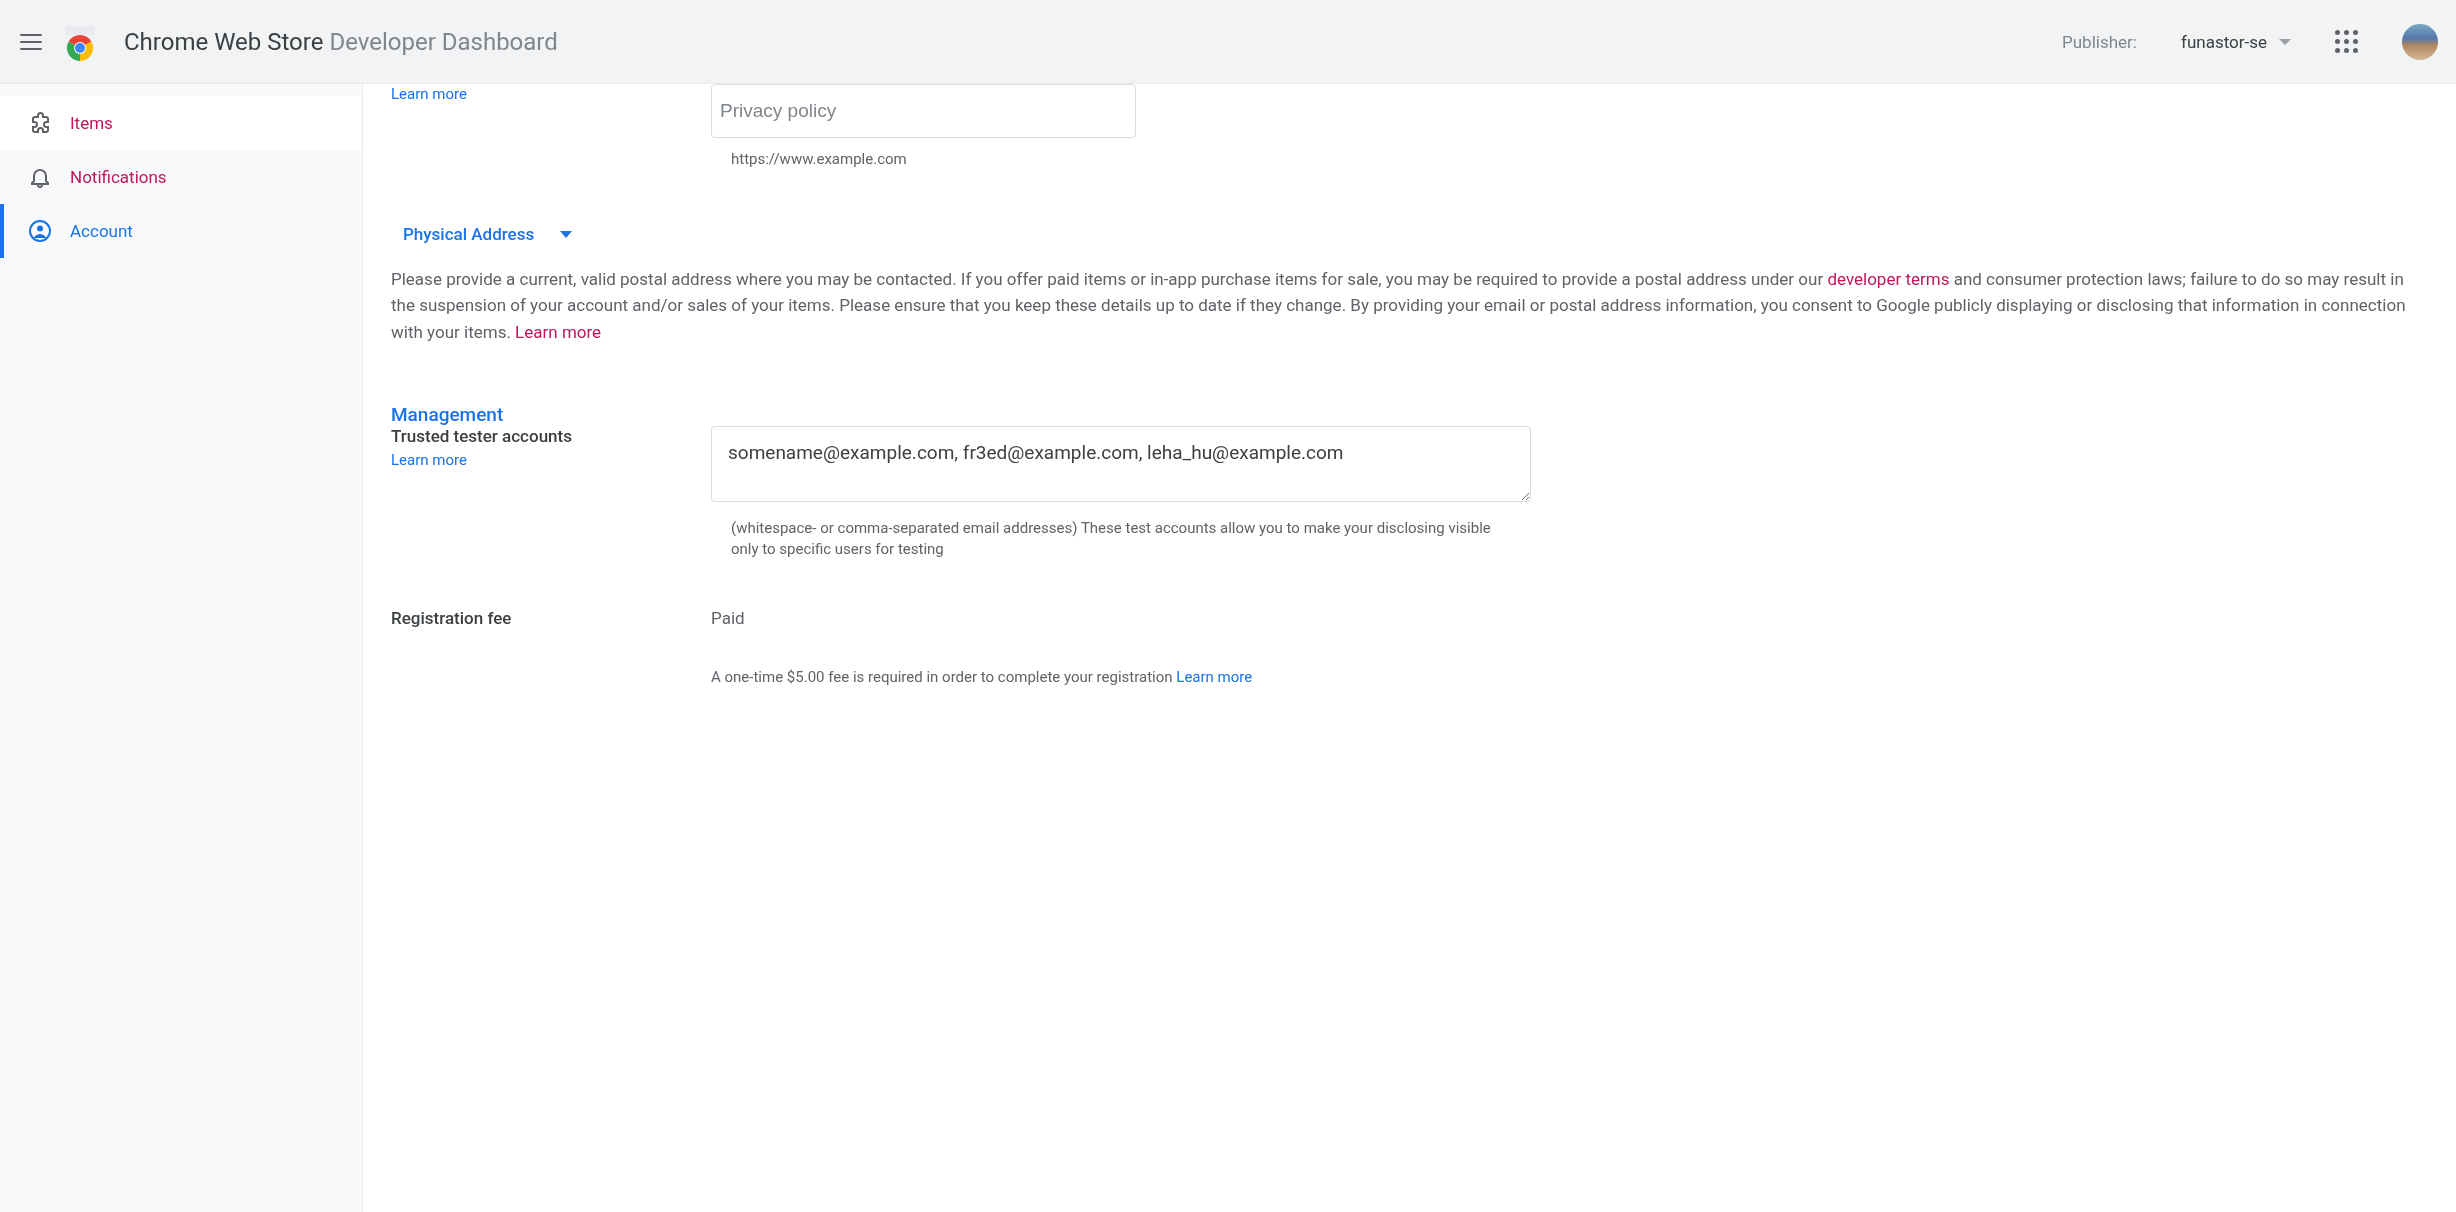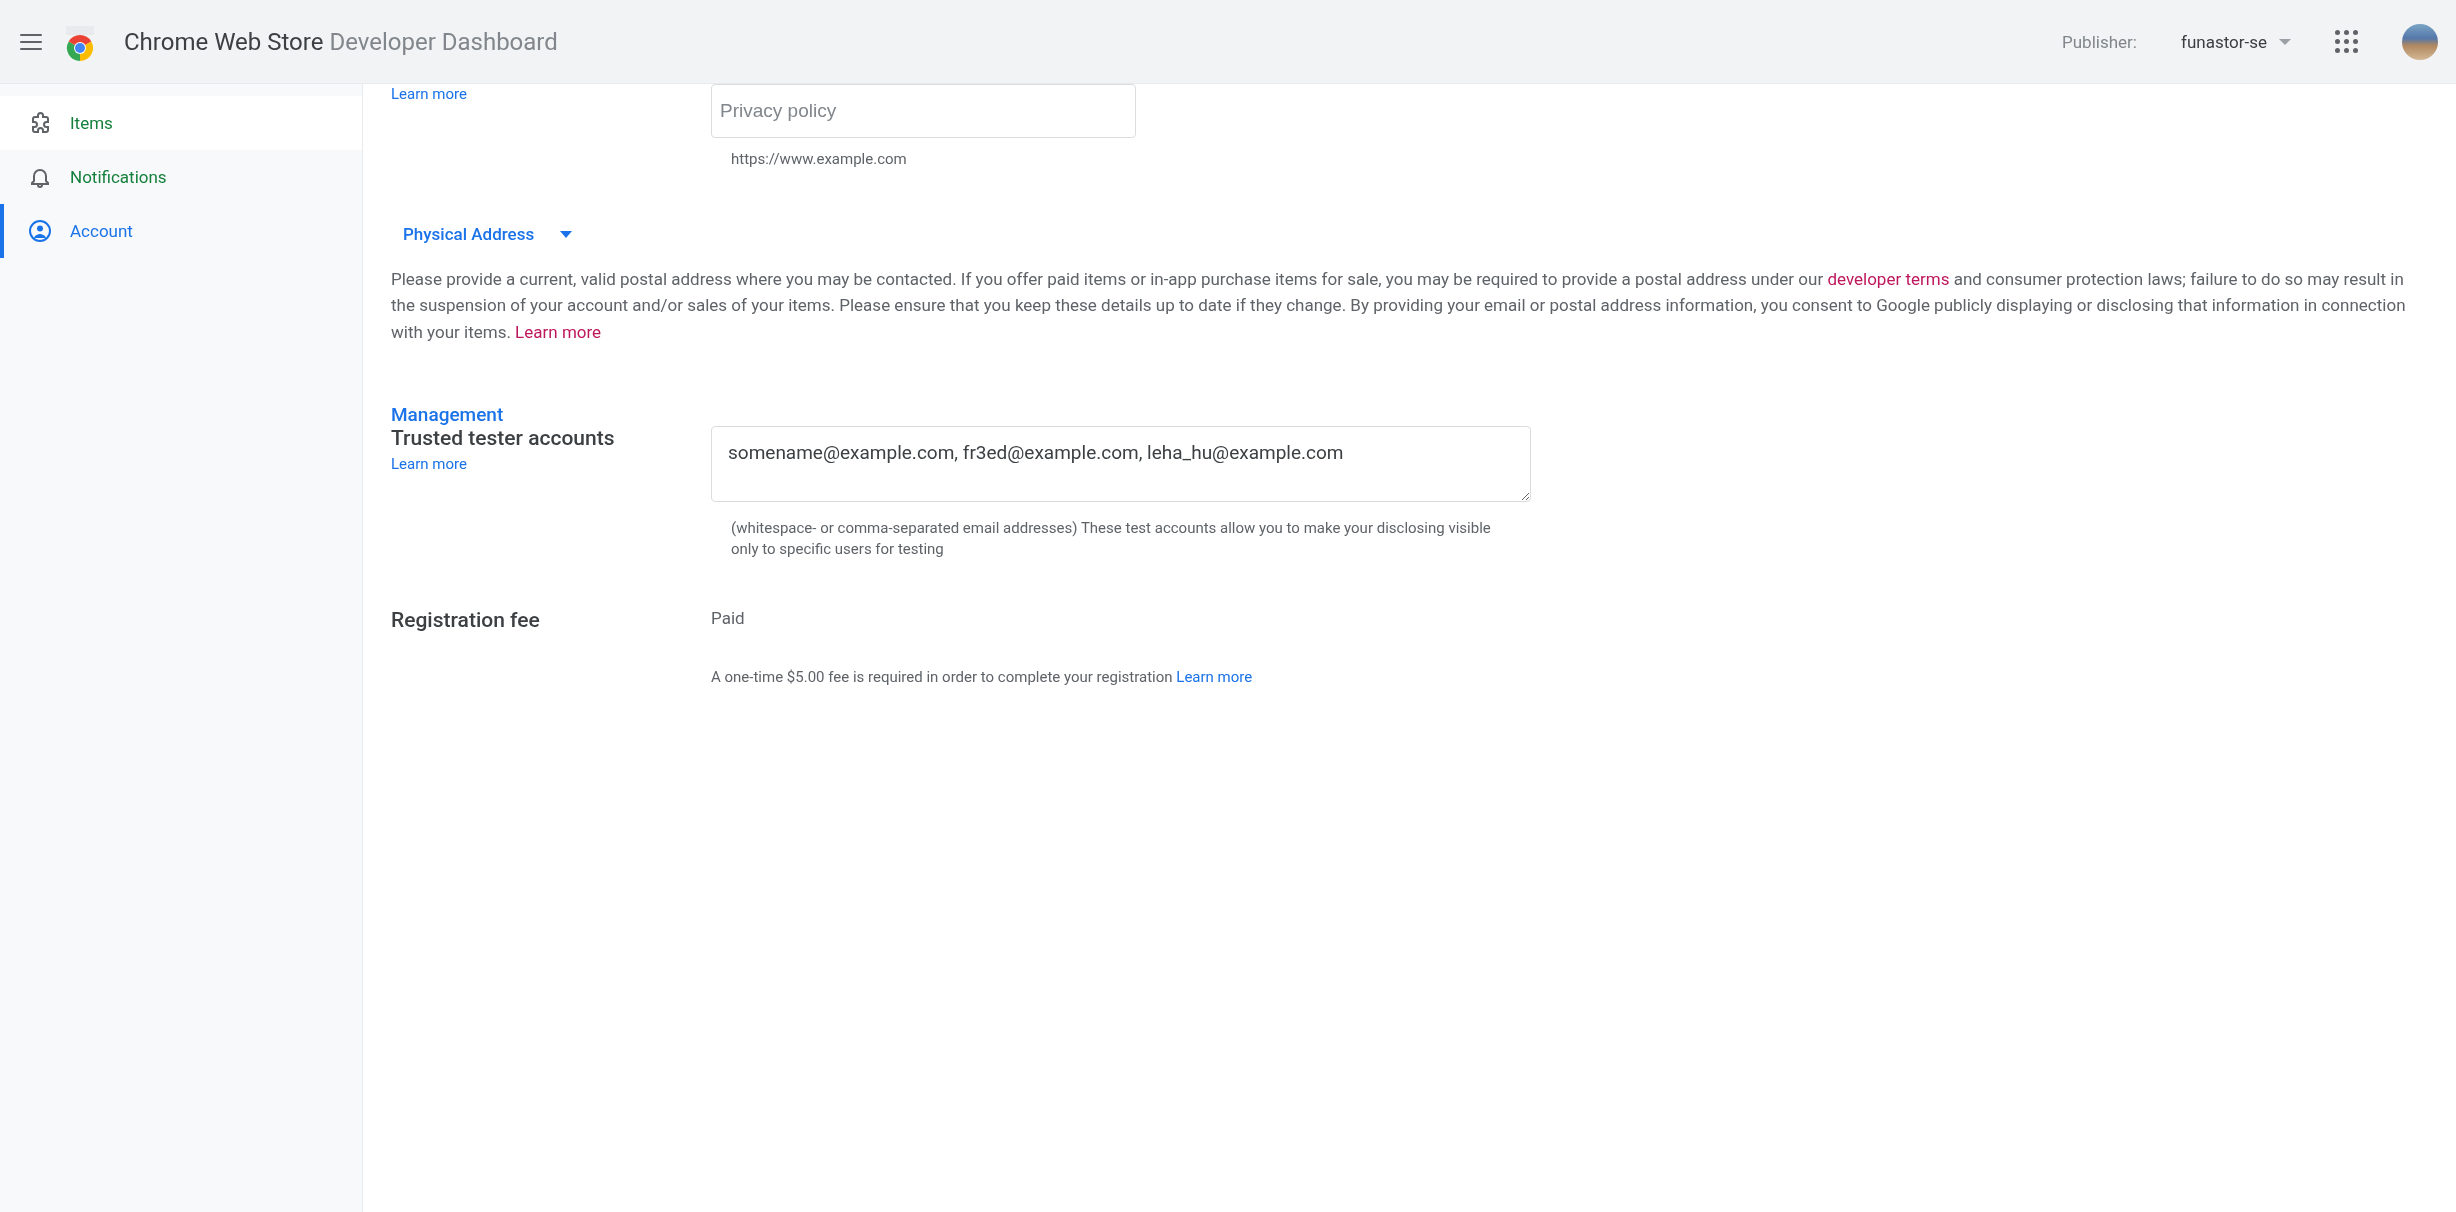--- a/index.html
+++ b/index.html
@@ -39,21 +39,21 @@
     background: #f8f9fa;
     border-right: 1px solid #e8eaed;
     padding-top: 12px;
   }
   .sidebar-item {
     display: flex;
     align-items: center;
     gap: 18px;
     padding: 15px 24px 15px 28px;
     font-size: 17px;
-    color: #15803d;
+    color: #be185d;
     cursor: pointer;
     position: relative;
     background: #f8f9fa;
   }
   .sidebar-item.first { background: #fff; }
   .sidebar-item.active {
     color: #1a73e8;
   }
   .sidebar-item.active::before {
     content: '';
@@ -106,21 +106,21 @@
   .paragraph { color: #5f6368; font-size: 17px; line-height: 1.55; }
   .paragraph .link { color: #be185d; cursor: pointer; }
 
   .section-title-blue {
     color: #1a73e8;
     font-size: 19px;
     font-weight: 500;
     margin-top: 58px;
   }
 
-  .field-label { color: #3c4043; font-size: 21px; font-weight: 500; margin-bottom: 4px; }
+  .field-label { color: #3c4043; font-size: 17px; font-weight: 500; margin-bottom: 4px; }
 
   .textarea {
     width: 100%;
     max-width: 820px;
     min-height: 70px;
     border: 1px solid #dadce0;
     border-radius: 4px;
     padding: 14px 16px;
     font-size: 19px;
     color: #3c4043;

